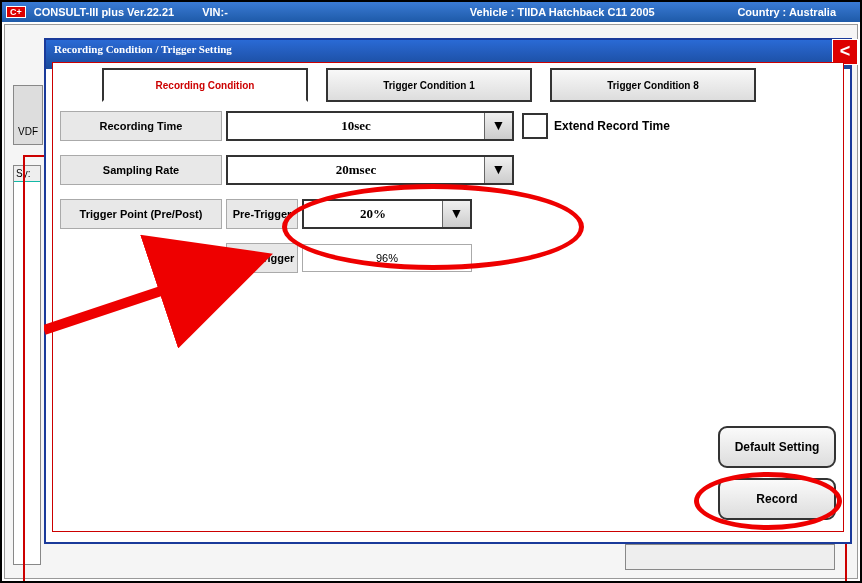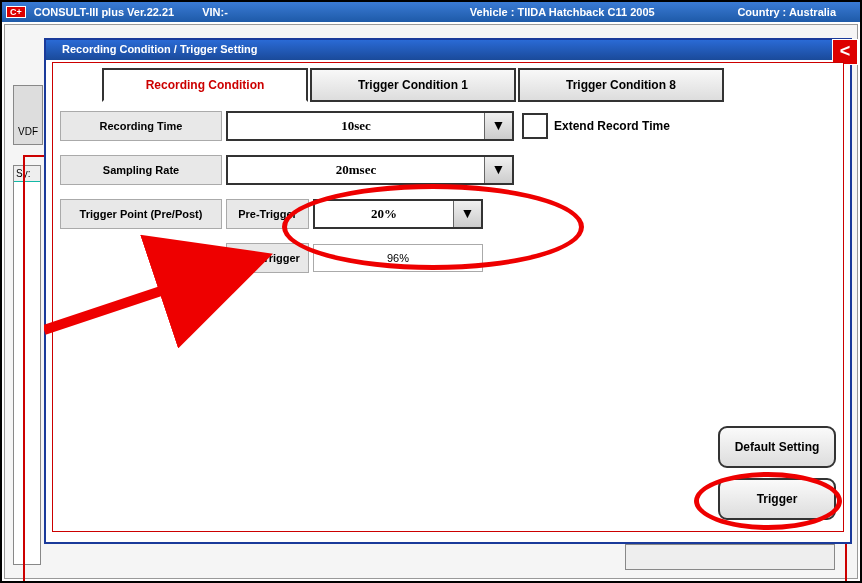--- a/index.html
+++ b/index.html
@@ -12,39 +12,39 @@
     .topbar .vehicle { flex: 1; }
 
     .bg-area { position: absolute; top: 22px; left: 2px; right: 2px; bottom: 2px; background: #f5f5f5; border: 1px solid #999; }
     .vdr-icon { position: absolute; top: 60px; left: 8px; width: 30px; height: 60px; background: #ddd; border: 1px solid #888; font-size: 10px; text-align: center; padding-top: 40px; }
     .sys-panel { position: absolute; top: 140px; left: 8px; width: 28px; height: 400px; border: 1px solid #888; background: #fff; }
     .sys-label { font-size: 10px; padding: 2px; border-bottom: 1px solid #14b8a6; background: #eee; }
 
     .outer-red { position: absolute; top: 130px; left: 18px; width: 824px; height: 430px; border: 2px solid #c00; background: transparent; }
 
     .modal { position: absolute; top: 36px; left: 42px; width: 808px; height: 506px; border: 2px solid #1a3a9a; background: #fff; }
-    .modal-title { height: 20px; background: linear-gradient(#2a6ad5, #1a4a9a); color: #fff; font-size: 11px; font-weight: bold; padding: 3px 16px; }
+    .modal-title { height: 29px; background: linear-gradient(#2a6ad5, #1a4a9a); color: #fff; font-size: 11px; font-weight: bold; padding: 3px 8px; font-family: Liberation Serif, serif; }
     .close-x { position: absolute; top: -1px; right: -8px; width: 26px; height: 26px; background: #d00; color: #fff; font-size: 18px; font-weight: bold; text-align: center; line-height: 22px; border: 1px solid #fff; }
 
     .inner-red-border { position: absolute; top: 22px; left: 6px; right: 6px; bottom: 10px; border: 1px solid #c00; background: #fff; }
 
     .tabs { position: absolute; top: 28px; left: 56px; display: flex; }
-    .tab { width: 206px; height: 34px; border: 2px solid #333; background: linear-gradient(#f8f8f8, #ddd); display: flex; align-items: center; justify-content: center; font-weight: bold; font-size: 12px; margin-right: 2px; }
+    .tab { width: 206px; height: 34px; border: 2px solid #333; background: linear-gradient(#f8f8f8, #ddd); display: flex; align-items: center; justify-content: center; font-weight: bold; font-size: 10px; margin-right: 18px; }
     .tab.active { background: #fff; color: #c00; border-bottom: 2px solid #fff; }
 
     .form-area { position: absolute; top: 70px; left: 14px; right: 150px; }
     .row { display: flex; align-items: center; height: 32px; margin-bottom: 12px; }
     .label { width: 162px; height: 30px; background: #e8e8e8; border: 1px solid #aaa; display: flex; align-items: center; justify-content: center; font-weight: bold; font-size: 11px; margin-right: 4px; }
     .dropdown { width: 288px; height: 30px; border: 2px solid #333; background: #fff; display: flex; align-items: center; position: relative; font-weight: bold; font-size: 13px; font-family: Liberation Serif, serif; }
     .dropdown .val { flex: 1; text-align: center; }
     .dd-arrow { width: 28px; height: 26px; background: linear-gradient(#f0f0f0, #ccc); border-left: 1px solid #666; display: flex; align-items: center; justify-content: center; font-size: 14px; }
     .checkbox-cell { width: 26px; height: 26px; border: 2px solid #333; margin-left: 8px; margin-right: 6px; }
     .extend-label { font-weight: bold; font-size: 12px; line-height: 14px; }
 
-    .sublabel { width: 83px; height: 30px; background: #e8e8e8; border: 1px solid #aaa; display: flex; align-items: center; justify-content: center; font-weight: bold; font-size: 11px; margin-right: 4px; }
+    .sublabel { width: 72px; height: 30px; background: #e8e8e8; border: 1px solid #aaa; display: flex; align-items: center; justify-content: center; font-weight: bold; font-size: 11px; margin-right: 4px; }
     .small-dd { width: 170px; }
     .readonly { width: 170px; height: 28px; border: 1px solid #aaa; display: flex; align-items: center; justify-content: center; font-size: 11px; }
 
     .side-buttons { position: absolute; right: 14px; bottom: 22px; width: 118px; display: flex; flex-direction: column; gap: 10px; }
     .sbtn { height: 42px; border: 2px solid #333; background: linear-gradient(#fafafa, #ddd); display: flex; align-items: center; justify-content: center; font-weight: bold; font-size: 12px; border-radius: 9px; }
 
     .anno-ellipse { position: absolute; border: 5px solid #e00; border-radius: 50%; background: transparent; pointer-events: none; }
     .e1 { top: 144px; left: 236px; width: 302px; height: 86px; }
     .e2 { bottom: 12px; right: 8px; width: 148px; height: 58px; }
     .arrow-svg { position: absolute; top: 190px; left: -2px; width: 260px; height: 120px; pointer-events: none; }
@@ -115,21 +115,21 @@
     <div class="row">
       <div class="label" style="background:transparent;border:none;"></div>
       <div class="sublabel">Post-Trigger</div>
       <div class="readonly">96%</div>
     </div>
 
   </div>
 
   <div class="side-buttons">
     <div class="sbtn">Default Setting</div>
-    <div class="sbtn">Trigger</div>
+    <div class="sbtn">Record</div>
   </div>
 
   <div class="anno-ellipse e1"></div>
   <div class="anno-ellipse e2"></div>
   <svg class="arrow-svg" viewBox="0 0 260 120">
     <defs>
       <marker id="ah" markerWidth="12" markerHeight="12" refX="10" refY="6" orient="auto">
         <path d="M0,0 L12,6 L0,12 Z" fill="#e00"></path>
       </marker>
     </defs>

